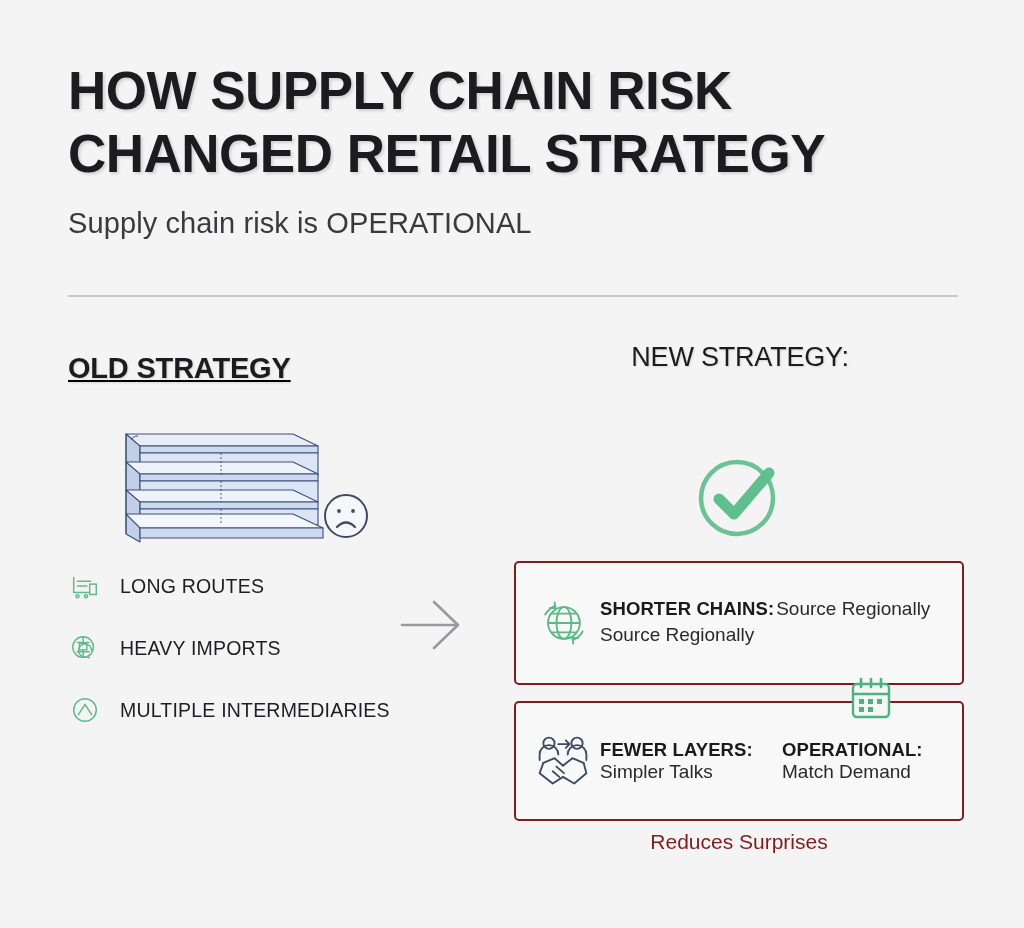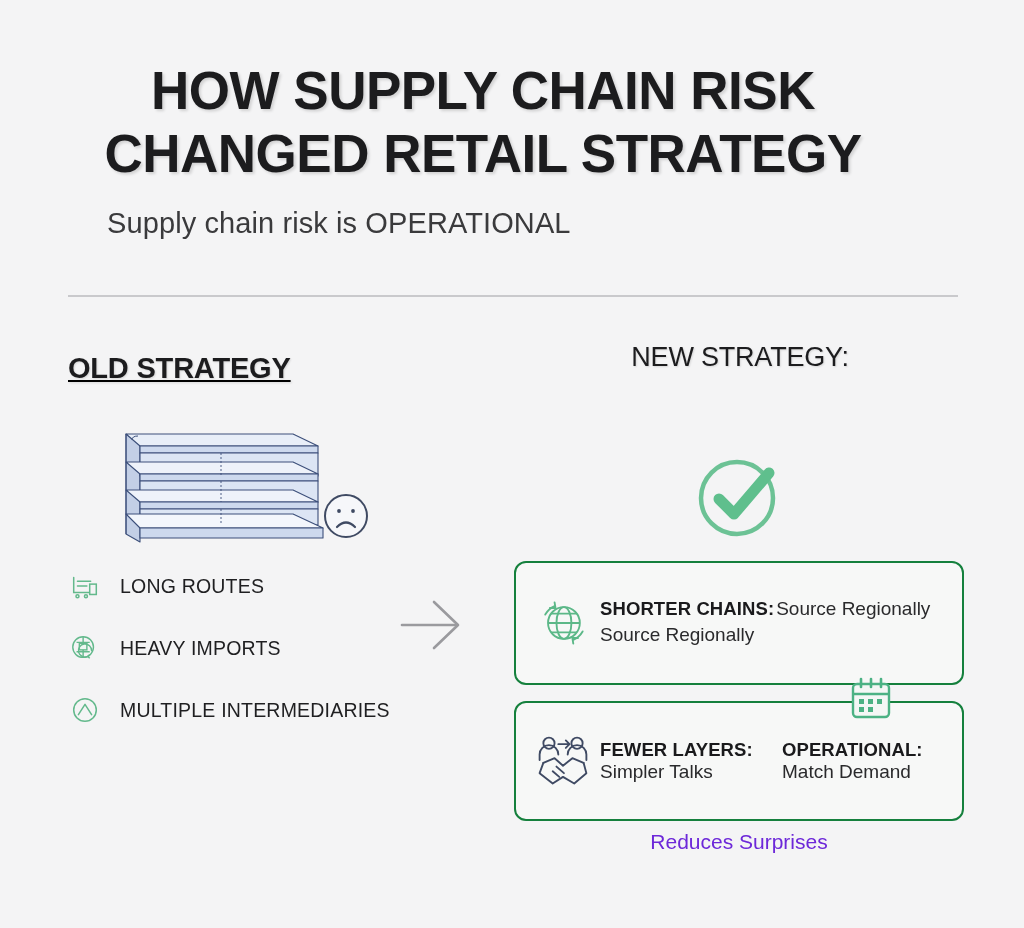--- a/index.html
+++ b/index.html
@@ -24,29 +24,27 @@
 
   .title {
     font-size: 53px;
     font-weight: bold;
     letter-spacing: -0.5px;
     line-height: 1.18;
     color: #1c1c1e;
     text-transform: uppercase;
     text-shadow: 2px 2px 3px rgba(0,0,0,0.14);
     max-width: 830px;
-    text-align: center;
   }
 
   .subtitle {
     margin-top: 22px;
     font-size: 29px;
     color: #3a3a3c;
     letter-spacing: 0.1px;
-    margin-left: 39px;
   }
 
   .divider {
     position: absolute;
     left: 68px;
     top: 295px;
     width: 890px;
     height: 2px;
     background: #c9c9cc;
   }
@@ -105,22 +103,22 @@
 
   
   .arrow { position: absolute; left: 398px; top: 590px; width: 70px; height: 70px; }
 
   
   .check-wrap { position: absolute; left: 693px; top: 450px; width: 92px; height: 92px; }
 
   
   .card {
     position: absolute;
-    border: 2px solid #15803d;
-    border-radius: 12px;
+    border: 2px solid #7f1d1d;
+    border-radius: 5px;
     background: #f7f8f7;
   }
   #card-chains  { left: 514px; top: 561px; width: 450px; height: 124px; }
   #card-layers  { left: 514px; top: 701px; width: 450px; height: 120px; }
 
   .card-inner {
     position: relative;
     height: 100%;
     display: flex;
     align-items: center;
@@ -174,21 +172,21 @@
     z-index: 5;
   }
 
   .caption {
     position: absolute;
     left: 514px;
     top: 830px;
     width: 450px;
     text-align: center;
     font-size: 21px;
-    color: #6d28d9;
+    color: #7f1d1d;
   }
 </style>
 </head>
 <body>
 
 <div class="page">
 
   <div class="header">
     <div class="title">HOW SUPPLY CHAIN RISK CHANGED RETAIL STRATEGY</div>
     <div class="subtitle">Supply chain risk is OPERATIONAL</div>

